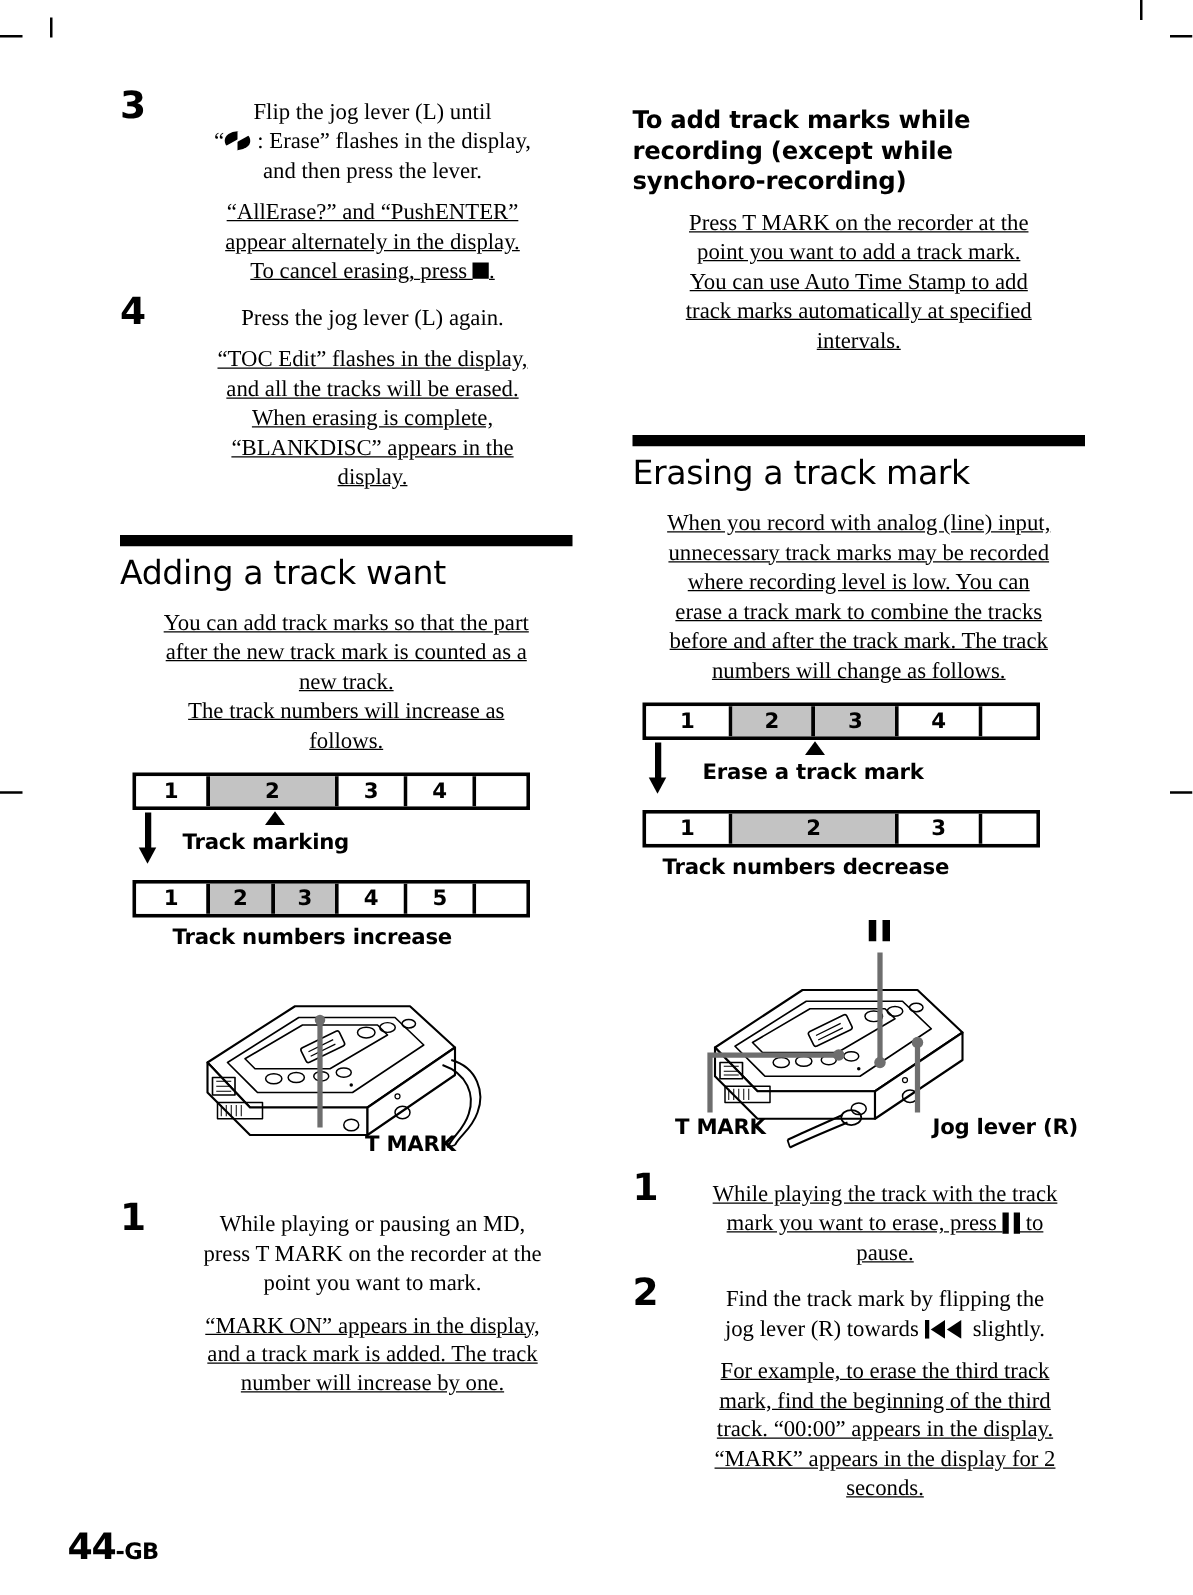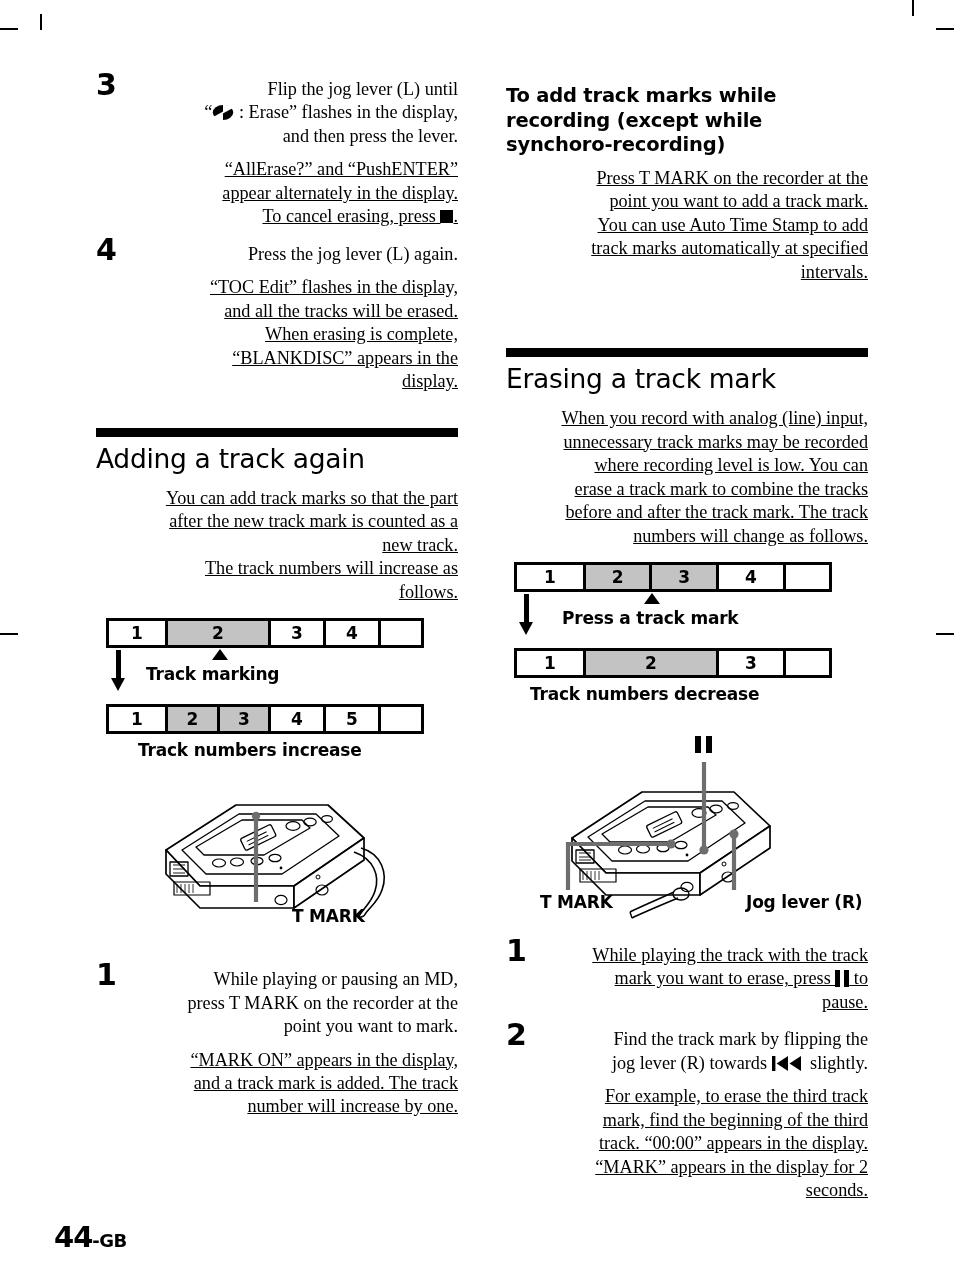--- a/index.html
+++ b/index.html
@@ -47,21 +47,21 @@
     font-weight: bold;
     font-size: 30px;
     line-height: 1;
     letter-spacing: -1px;
   }
   .step p,
   .body-text p {
     margin: 0 0 10px 0;
     font-size: 18.2px;
     line-height: 1.29;
-    text-align: right;
+    text-align: center;
   }
   .step p:last-child,
   .body-text p:last-child { margin-bottom: 0; text-decoration: underline; }
 
   
   .section-head {
     margin: 34px 0 14px 0;
   }
   .section-head .rule {
     height: 9px;
@@ -245,21 +245,21 @@
     <p>Press the jog lever (L) again.</p>
     <p>“TOC Edit” flashes in the display,<br>
       and all the tracks will be erased.<br>
       When erasing is complete,<br>
       “BLANKDISC” appears in the<br>
       display.</p>
   </div>
 
   <div class="section-head">
     <div class="rule"></div>
-    <h2>Adding a track again</h2>
+    <h2>Adding a track want</h2>
   </div>
 
   <div class="body-text">
     <p>You can add track marks so that the part<br>
       after the new track mark is counted as a<br>
       new track.<br>
       The track numbers will increase as<br>
       follows.</p>
   </div>
 
@@ -385,21 +385,21 @@
       <div class="track-cell" style="width:68px;">4</div>
       <div class="track-cell" style="width:44px;"></div>
     </div>
 
     <div class="marker-line">
       <div class="caret" style="left:130px;"></div>
       <div class="down-arrow">
         <div class="shaft"></div>
           <div class="head"></div>
       </div>
-      <div class="fig-label" style="left:48px; top:16px;">Press a track mark</div>
+      <div class="fig-label" style="left:48px; top:16px;">Erase a track mark</div>
     </div>
 
     <div class="track-row">
       <div class="track-cell" style="width:70px;">1</div>
       <div class="track-cell shaded" style="width:136px;">2</div>
       <div class="track-cell" style="width:68px;">3</div>
       <div class="track-cell" style="width:44px;"></div>
     </div>
 
     <div class="fig-caption" style="margin-left:16px;">Track numbers decrease</div>

